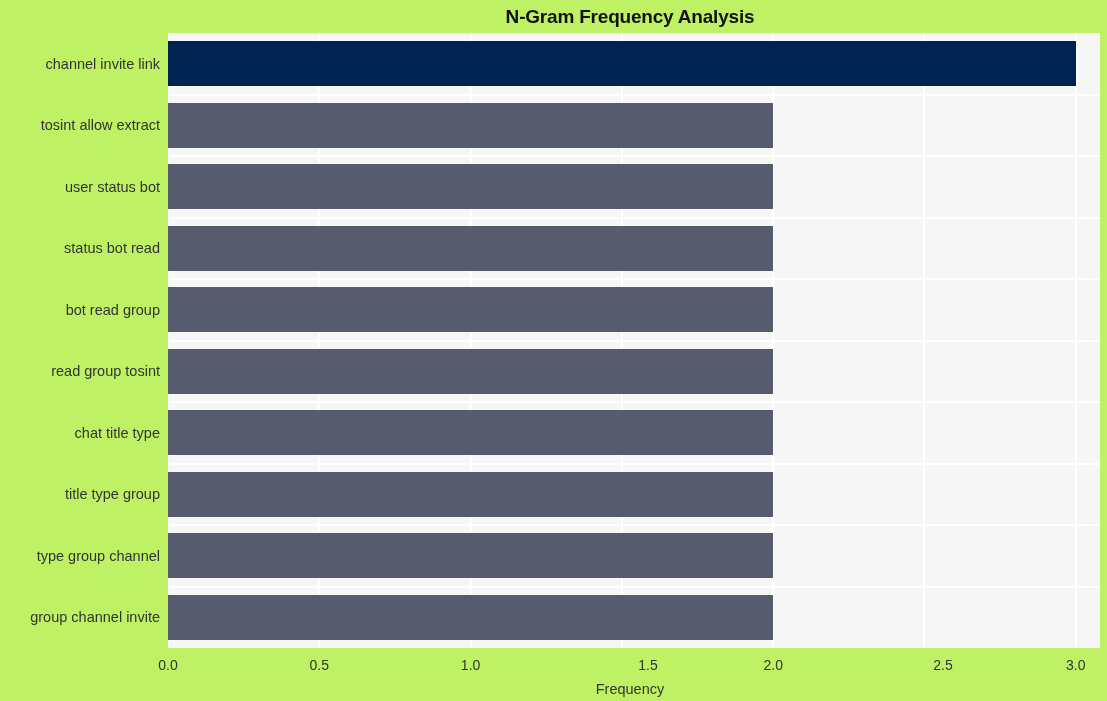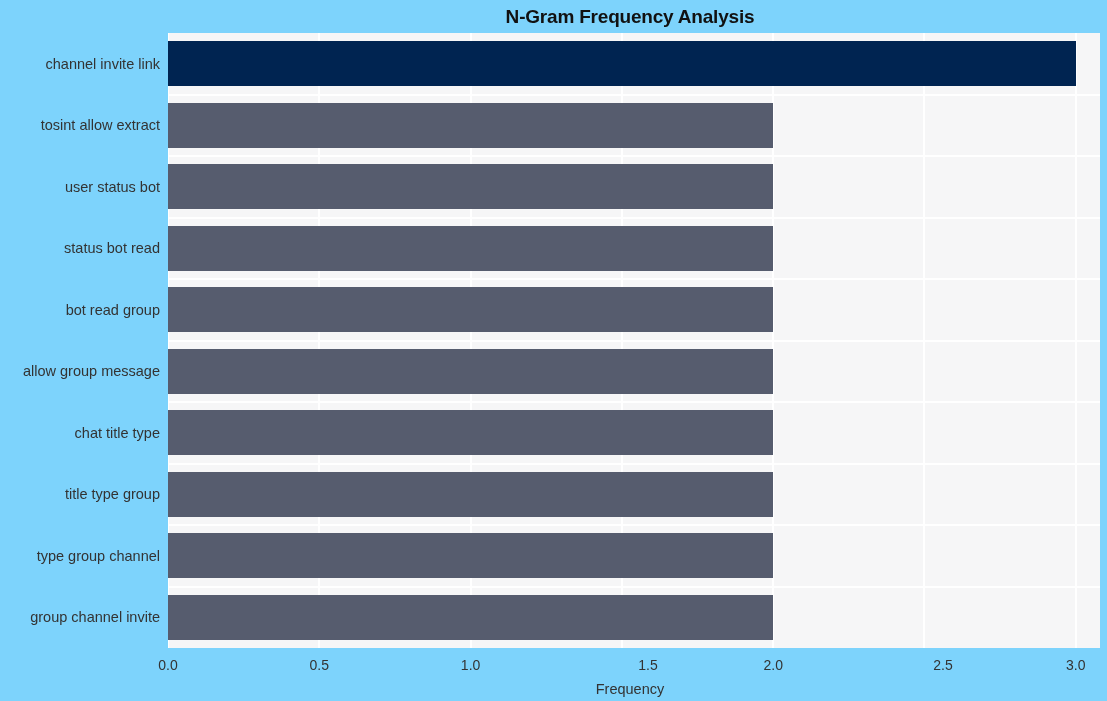--- a/index.html
+++ b/index.html
@@ -12,21 +12,21 @@
     height: 701px;
     overflow: hidden;
     font-family: "Liberation Sans", sans-serif;
     position: relative;
   }
   #figure {
     position: absolute;
     left: 0; top: 0;
     width: 1107px;
     height: 701px;
-    background: #7dd3fc;
+    background: #bef264;
   }
   #chart-title {
     position: absolute;
     left: 0;
     top: 6px;
     width: 1260px;
     text-align: center;
     font-size: 19px;
     font-weight: bold;
     color: #111111;
@@ -143,21 +143,21 @@
       <div class="hgrid" style="top: 552.5px; background: rgb(255, 255, 255);"></div>
       <div class="bar" title="group channel invite: 2" style="top: 561.75px; width: 605.195px; height: 45px; background: rgb(86, 92, 110);"></div>
     </div>
 
   <div id="y-axis">
       <div class="ytick" style="top: 23.75px;">channel invite link</div>
       <div class="ytick" style="top: 85.25px; padding-left: 20px;">tosint allow extract</div>
       <div class="ytick" style="top: 146.75px;">user status bot</div>
       <div class="ytick" style="top: 208.25px; padding-left: 37px;">status bot read</div>
       <div class="ytick" style="top: 269.75px;">bot read group</div>
-      <div class="ytick" style="top: 331.25px;">allow group message</div>
+      <div class="ytick" style="top: 331.25px;">read group tosint</div>
       <div class="ytick" style="top: 392.75px;">chat title type</div>
       <div class="ytick" style="top: 454.25px;">title type group</div>
       <div class="ytick" style="top: 515.75px;">type group channel</div>
       <div class="ytick" style="top: 577.25px;">group channel invite</div>
     </div>
 
   <div id="x-axis">
     <div id="x-axis-label">Frequency</div>
   <div class="xtick" style="left: 168px;">0.0</div>
       <div class="xtick" style="left: 319.299px;">0.5</div>

